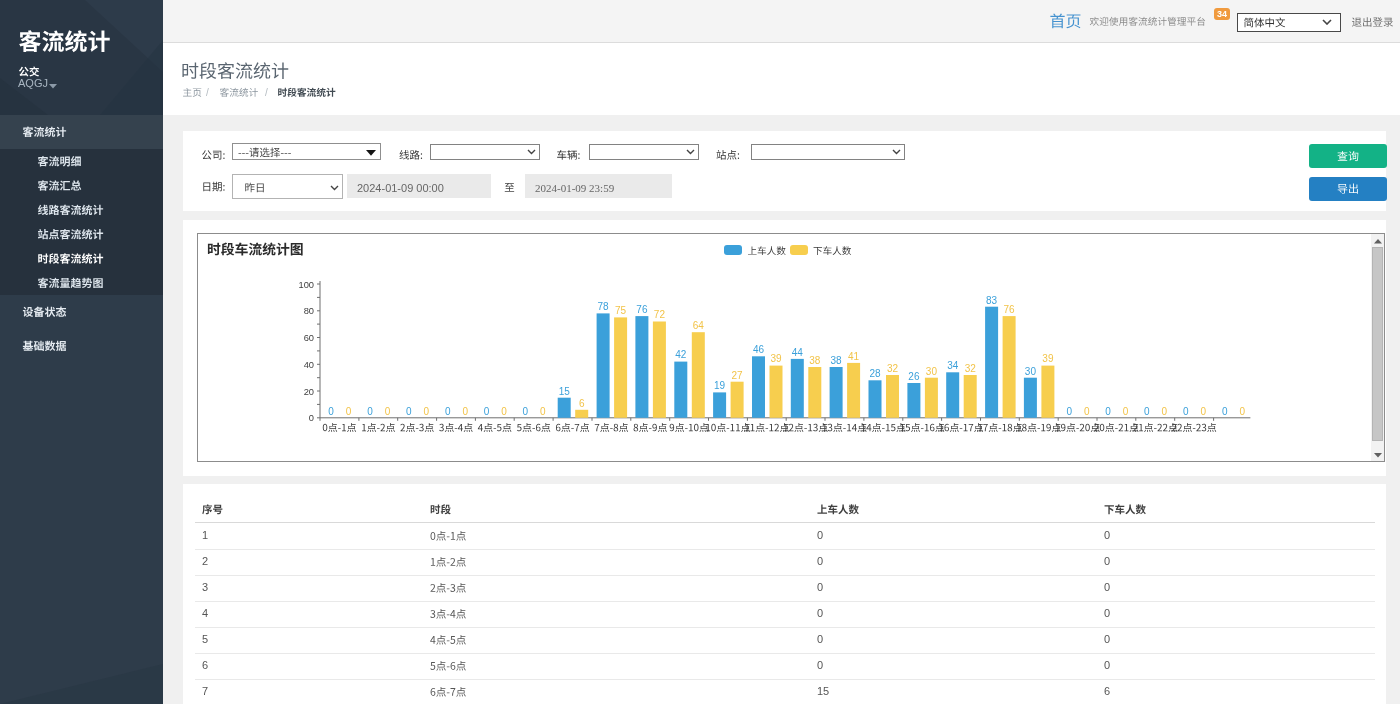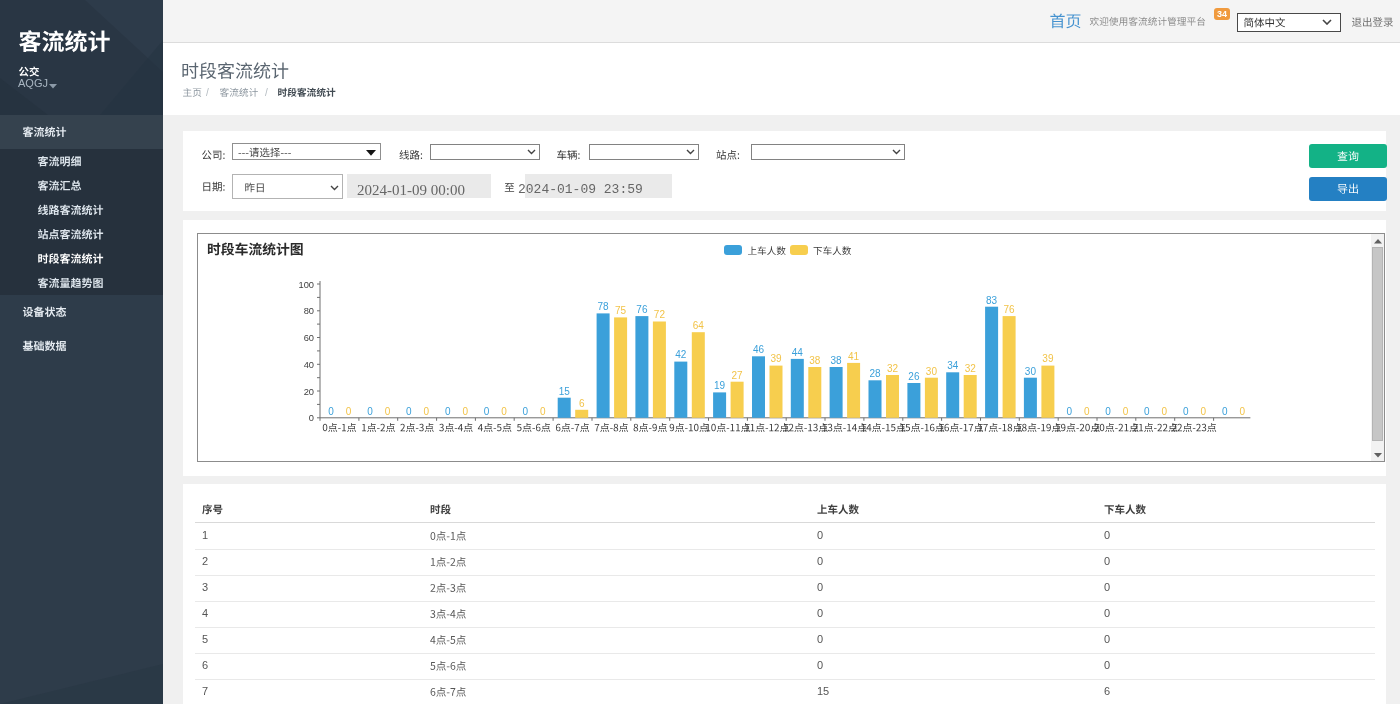--- a/index.html
+++ b/index.html
@@ -139,24 +139,24 @@
   </svg>
 <div style="position:absolute;left:751px;top:143.5px;width:154px;height:16px;background:#fff;border:1px solid #828282;box-sizing:border-box"></div>
 <svg width="9" height="6" style="position:absolute;left:892px;top:149px">
     <polyline points="1,1 4.5,4.5 8,1" stroke="#444" stroke-width="1.4" fill="none"></polyline>
   </svg>
 <div style="position:absolute;left:232px;top:174px;width:111px;height:25px;background:#fff;border:1px solid #b3b3b3;box-sizing:border-box"></div>
 <svg width="9" height="6" style="position:absolute;left:330px;top:184.5px">
     <polyline points="1,1 4.5,4.5 8,1" stroke="#444" stroke-width="1.4" fill="none"></polyline>
   </svg>
 <div style="position:absolute;left:347px;top:173.5px;width:144px;height:24px;background:#eaeaea"></div>
-<div style="position:absolute;left:357px;top:183px;font-size:15px;line-height:1;color:#666;font-family:Liberation Serif, serif">2024-01-09 00:00</div>
+<div style="position:absolute;left:357px;top:183px;font-size:11px;line-height:1;color:#666;font-family:Liberation Sans, sans-serif">2024-01-09 00:00</div>
 <div style="position:absolute;left:491px;top:173.5px;width:34px;height:24px;background:#fff"></div>
 <div style="position:absolute;left:525px;top:173.5px;width:147px;height:24px;background:#eaeaea"></div>
-<div style="position:absolute;left:518px;top:183px;font-size:13px;line-height:1;color:#666;font-family:Liberation Mono, monospace">2024-01-09 23:59</div>
+<div style="position:absolute;left:535px;top:183px;font-size:11px;line-height:1;color:#666;font-family:Liberation Serif, serif">2024-01-09 23:59</div>
 <div style="position:absolute;left:1309px;top:144px;width:78px;height:24px;background:#13b286;border-radius:3px"></div>
 <div style="position:absolute;left:1309px;top:176.5px;width:78px;height:24px;background:#2480c3;border-radius:3px"></div>
 <div style="position:absolute;left:183px;top:220px;width:1203px;height:256px;background:#fff"></div>
 <div style="position:absolute;left:197px;top:232.5px;width:1188px;height:229px;background:#fff;border:1px solid #8c8c8c;box-sizing:border-box"></div>
 <div style="position:absolute;left:724px;top:244.5px;width:17.5px;height:10px;background:#3ba0da;border-radius:3px"></div>
 <div style="position:absolute;left:790px;top:244.5px;width:17.5px;height:10px;background:#f7ce4e;border-radius:3px"></div>
 <svg width="1075" height="215" style="position:absolute;left:285px;top:240px">
     <line x1="35.0" y1="41.0" x2="35.0" y2="177.8" stroke="#6e6e6e" stroke-width="1"></line>
     <line x1="35.0" y1="177.8" x2="965.4" y2="177.8" stroke="#6e6e6e" stroke-width="1"></line>
     <line x1="32.0" y1="177.8" x2="35.0" y2="177.8" stroke="#6e6e6e" stroke-width="1"></line>

